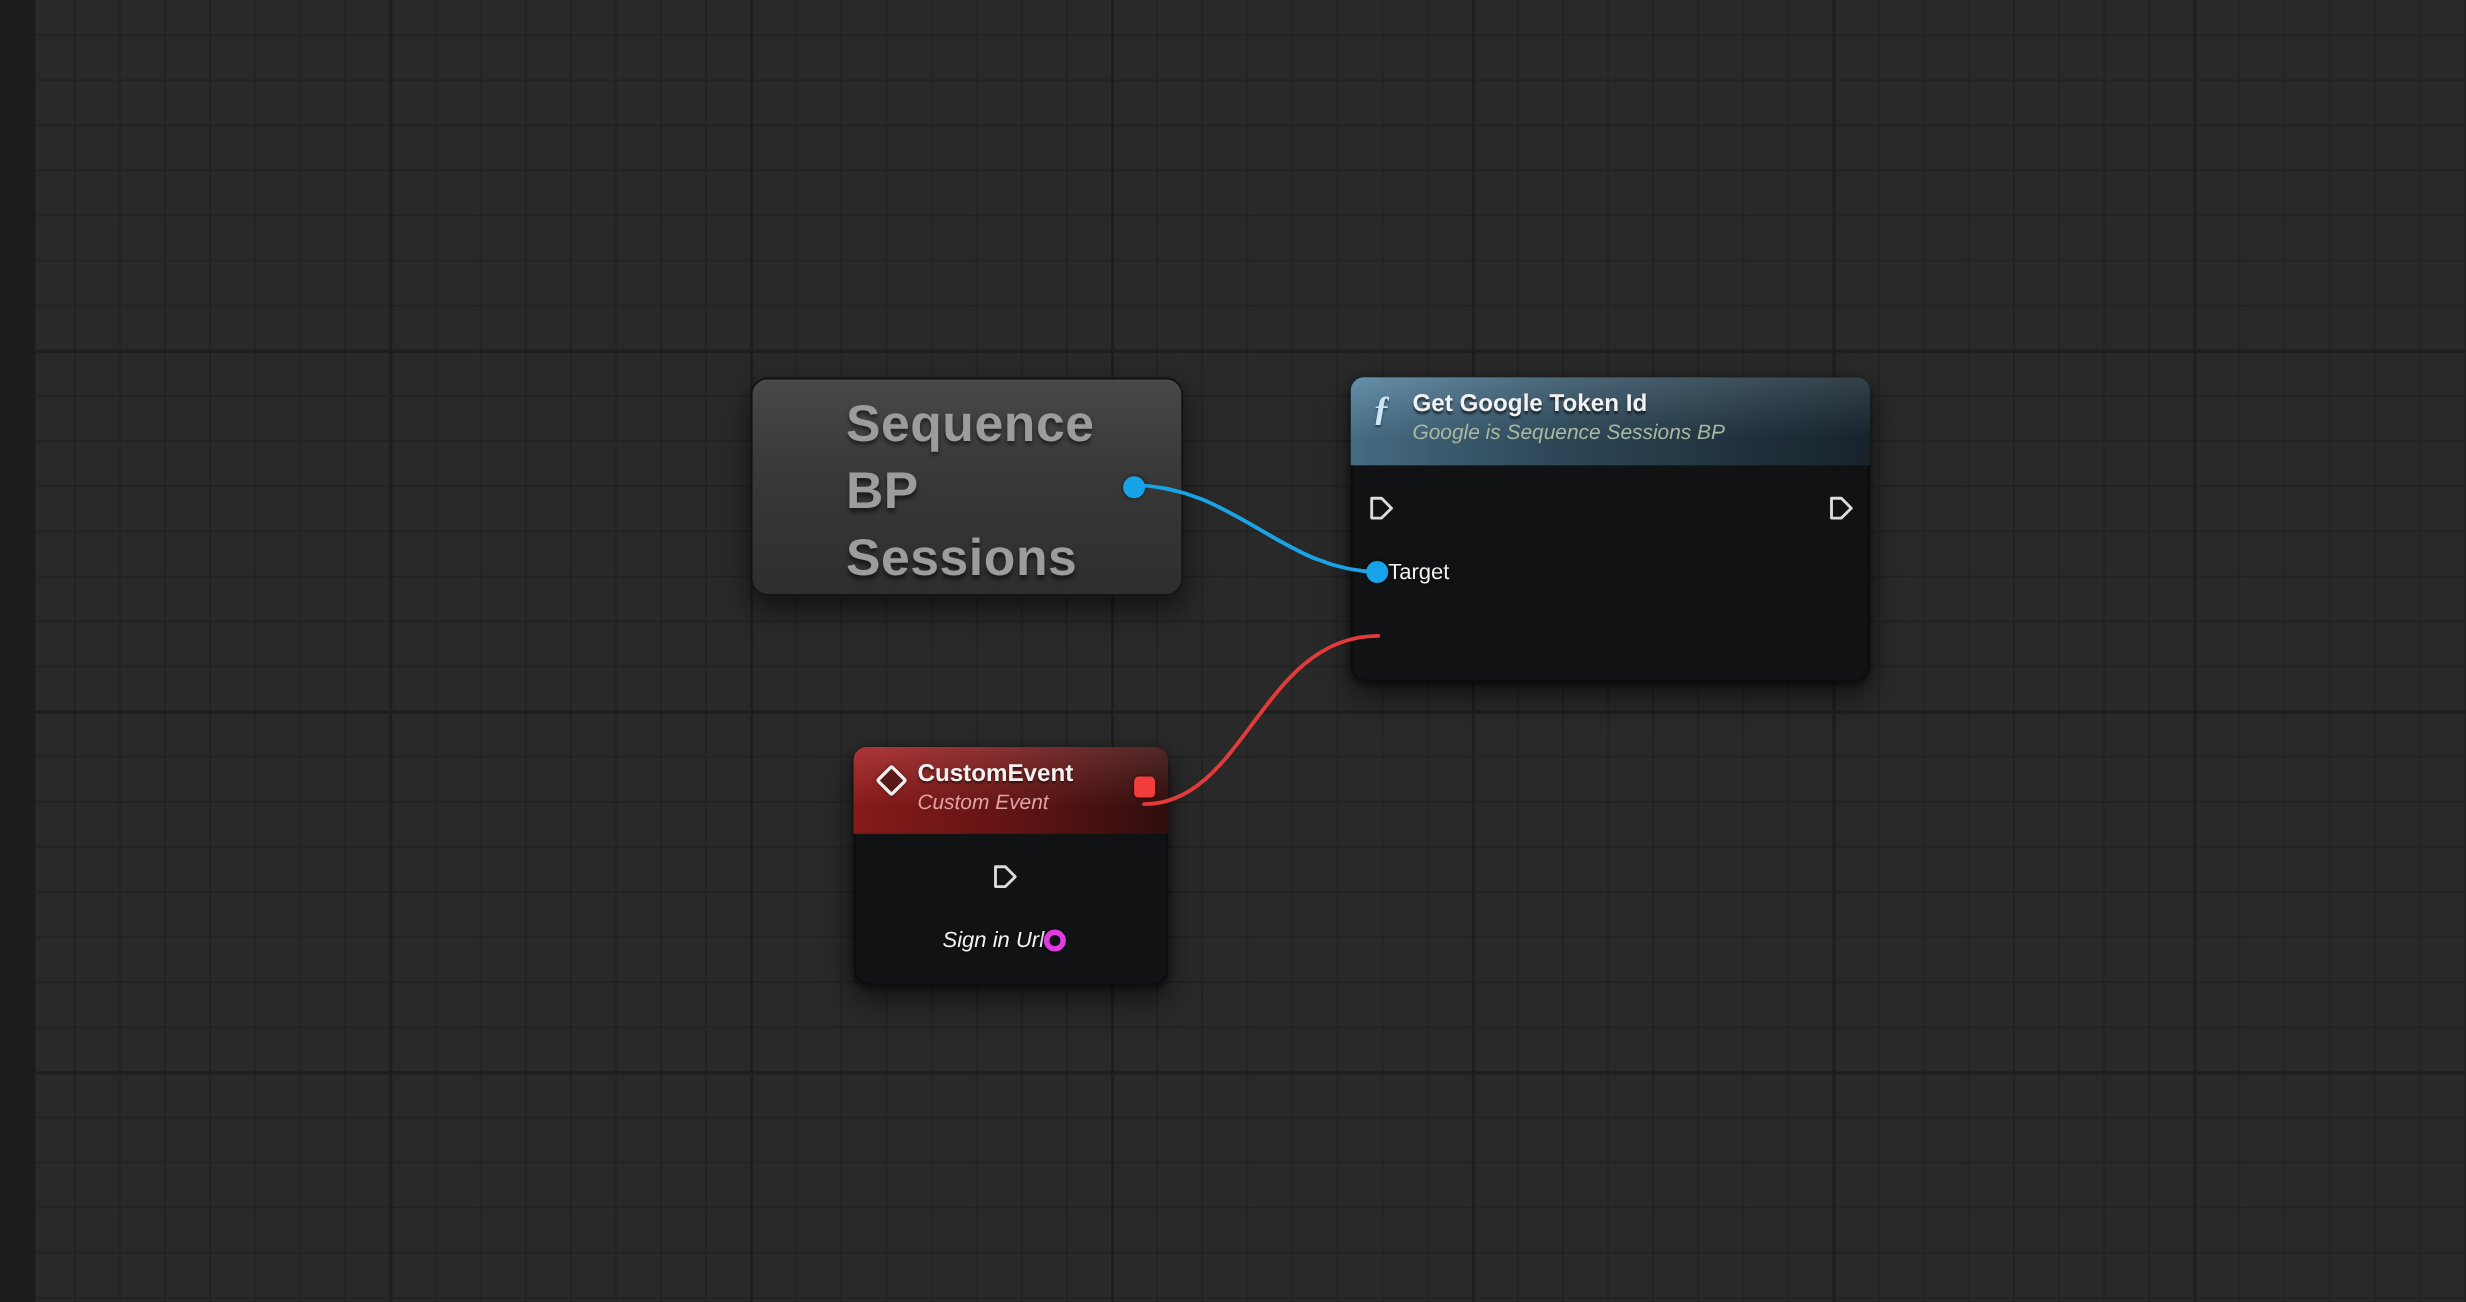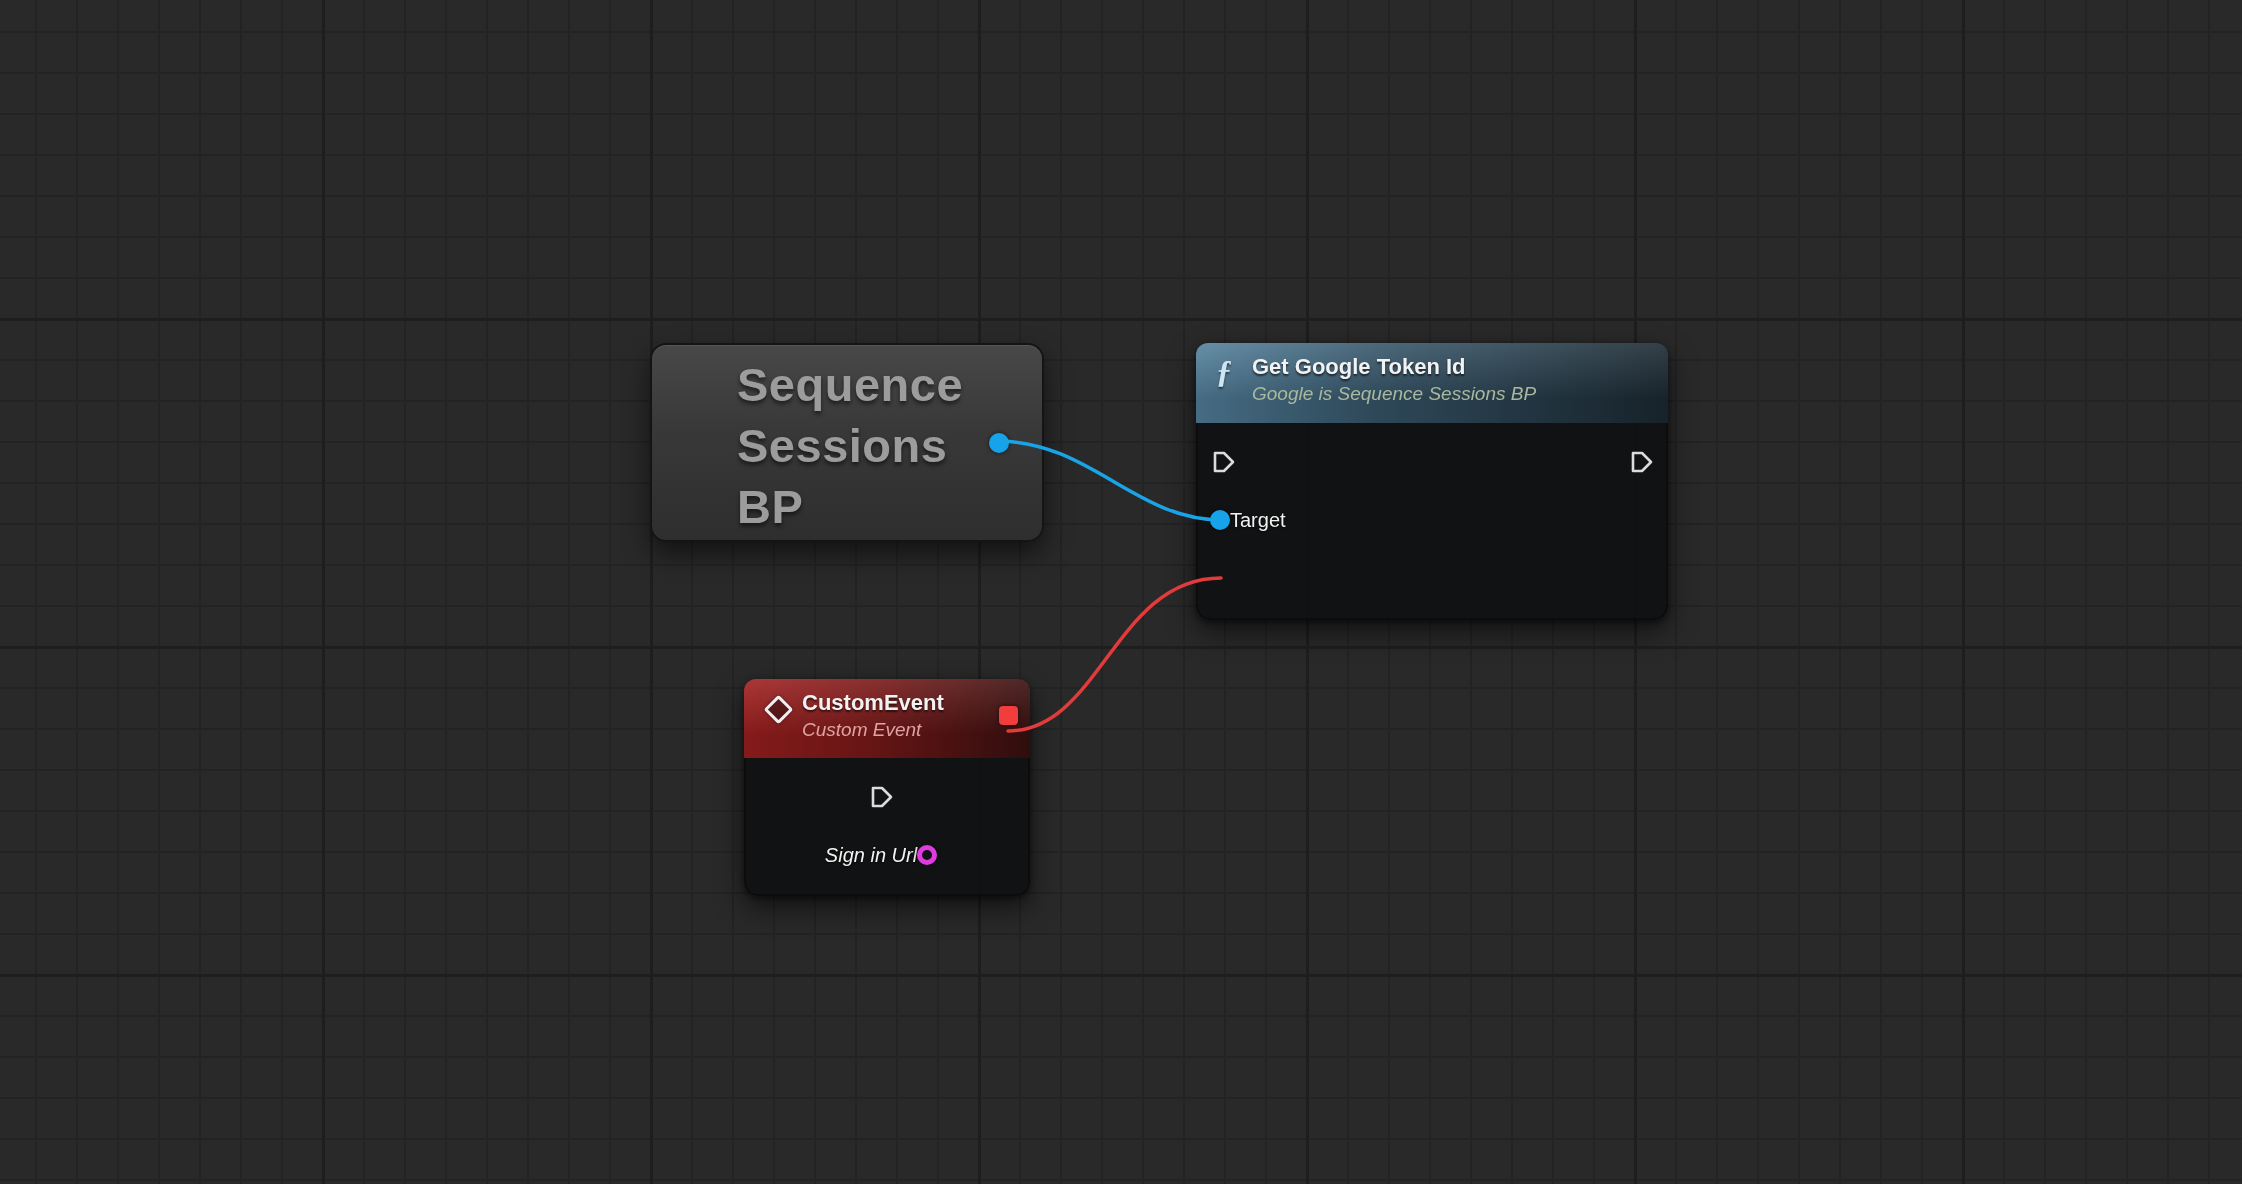--- a/index.html
+++ b/index.html
@@ -13,20 +13,21 @@
   .graph {
     position: absolute; inset: 0;
     background-color: #292929;
     background-image:
       linear-gradient(#1e1e1e 3px, transparent 3px),
       linear-gradient(90deg, #1e1e1e 3px, transparent 3px),
       linear-gradient(#232323 2px, transparent 2px),
       linear-gradient(90deg, #232323 2px, transparent 2px);
     background-size: 328px 328px, 328px 328px, 41px 41px, 41px 41px;
     background-position: -6px -10px;
+    margin-left: 32px;
   }
   
   .wire-layer { position: absolute; inset: 0; pointer-events: none; z-index: 5; }
   .wire { fill: none; stroke-width: 3.5; stroke-linecap: round; }
   
   .node {
     position: absolute;
     border-radius: 14px;
     box-shadow: 0 12px 28px rgba(0,0,0,0.55), 0 2px 6px rgba(0,0,0,0.5);
     z-index: 2;
@@ -138,22 +139,22 @@
   .hdr-pin-right { position: absolute; right: 12px; top: 27px; z-index: 2; }
 </style>
 </head>
 <body>
 
 <div class="graph">
 
   <div class="node ref-node" id="node-seq">
     <div class="ref-title">
       <div>Sequence</div>
+      <div>BP</div>
       <div>Sessions</div>
-      <div>BP</div>
     </div>
     <span class="pin-circle ref-out-pin" style="background: rgb(23, 163, 234);"></span>
   </div>
 
   <div class="node" id="node-fn">
     <div class="node-body"></div>
     <div class="node-header hdr-fn">
       <span class="fn-glyph">ƒ</span>
       <div class="node-title">Get Google Token Id</div>
       <div class="node-subtitle sub-fn">Google is Sequence Sessions BP</div>

